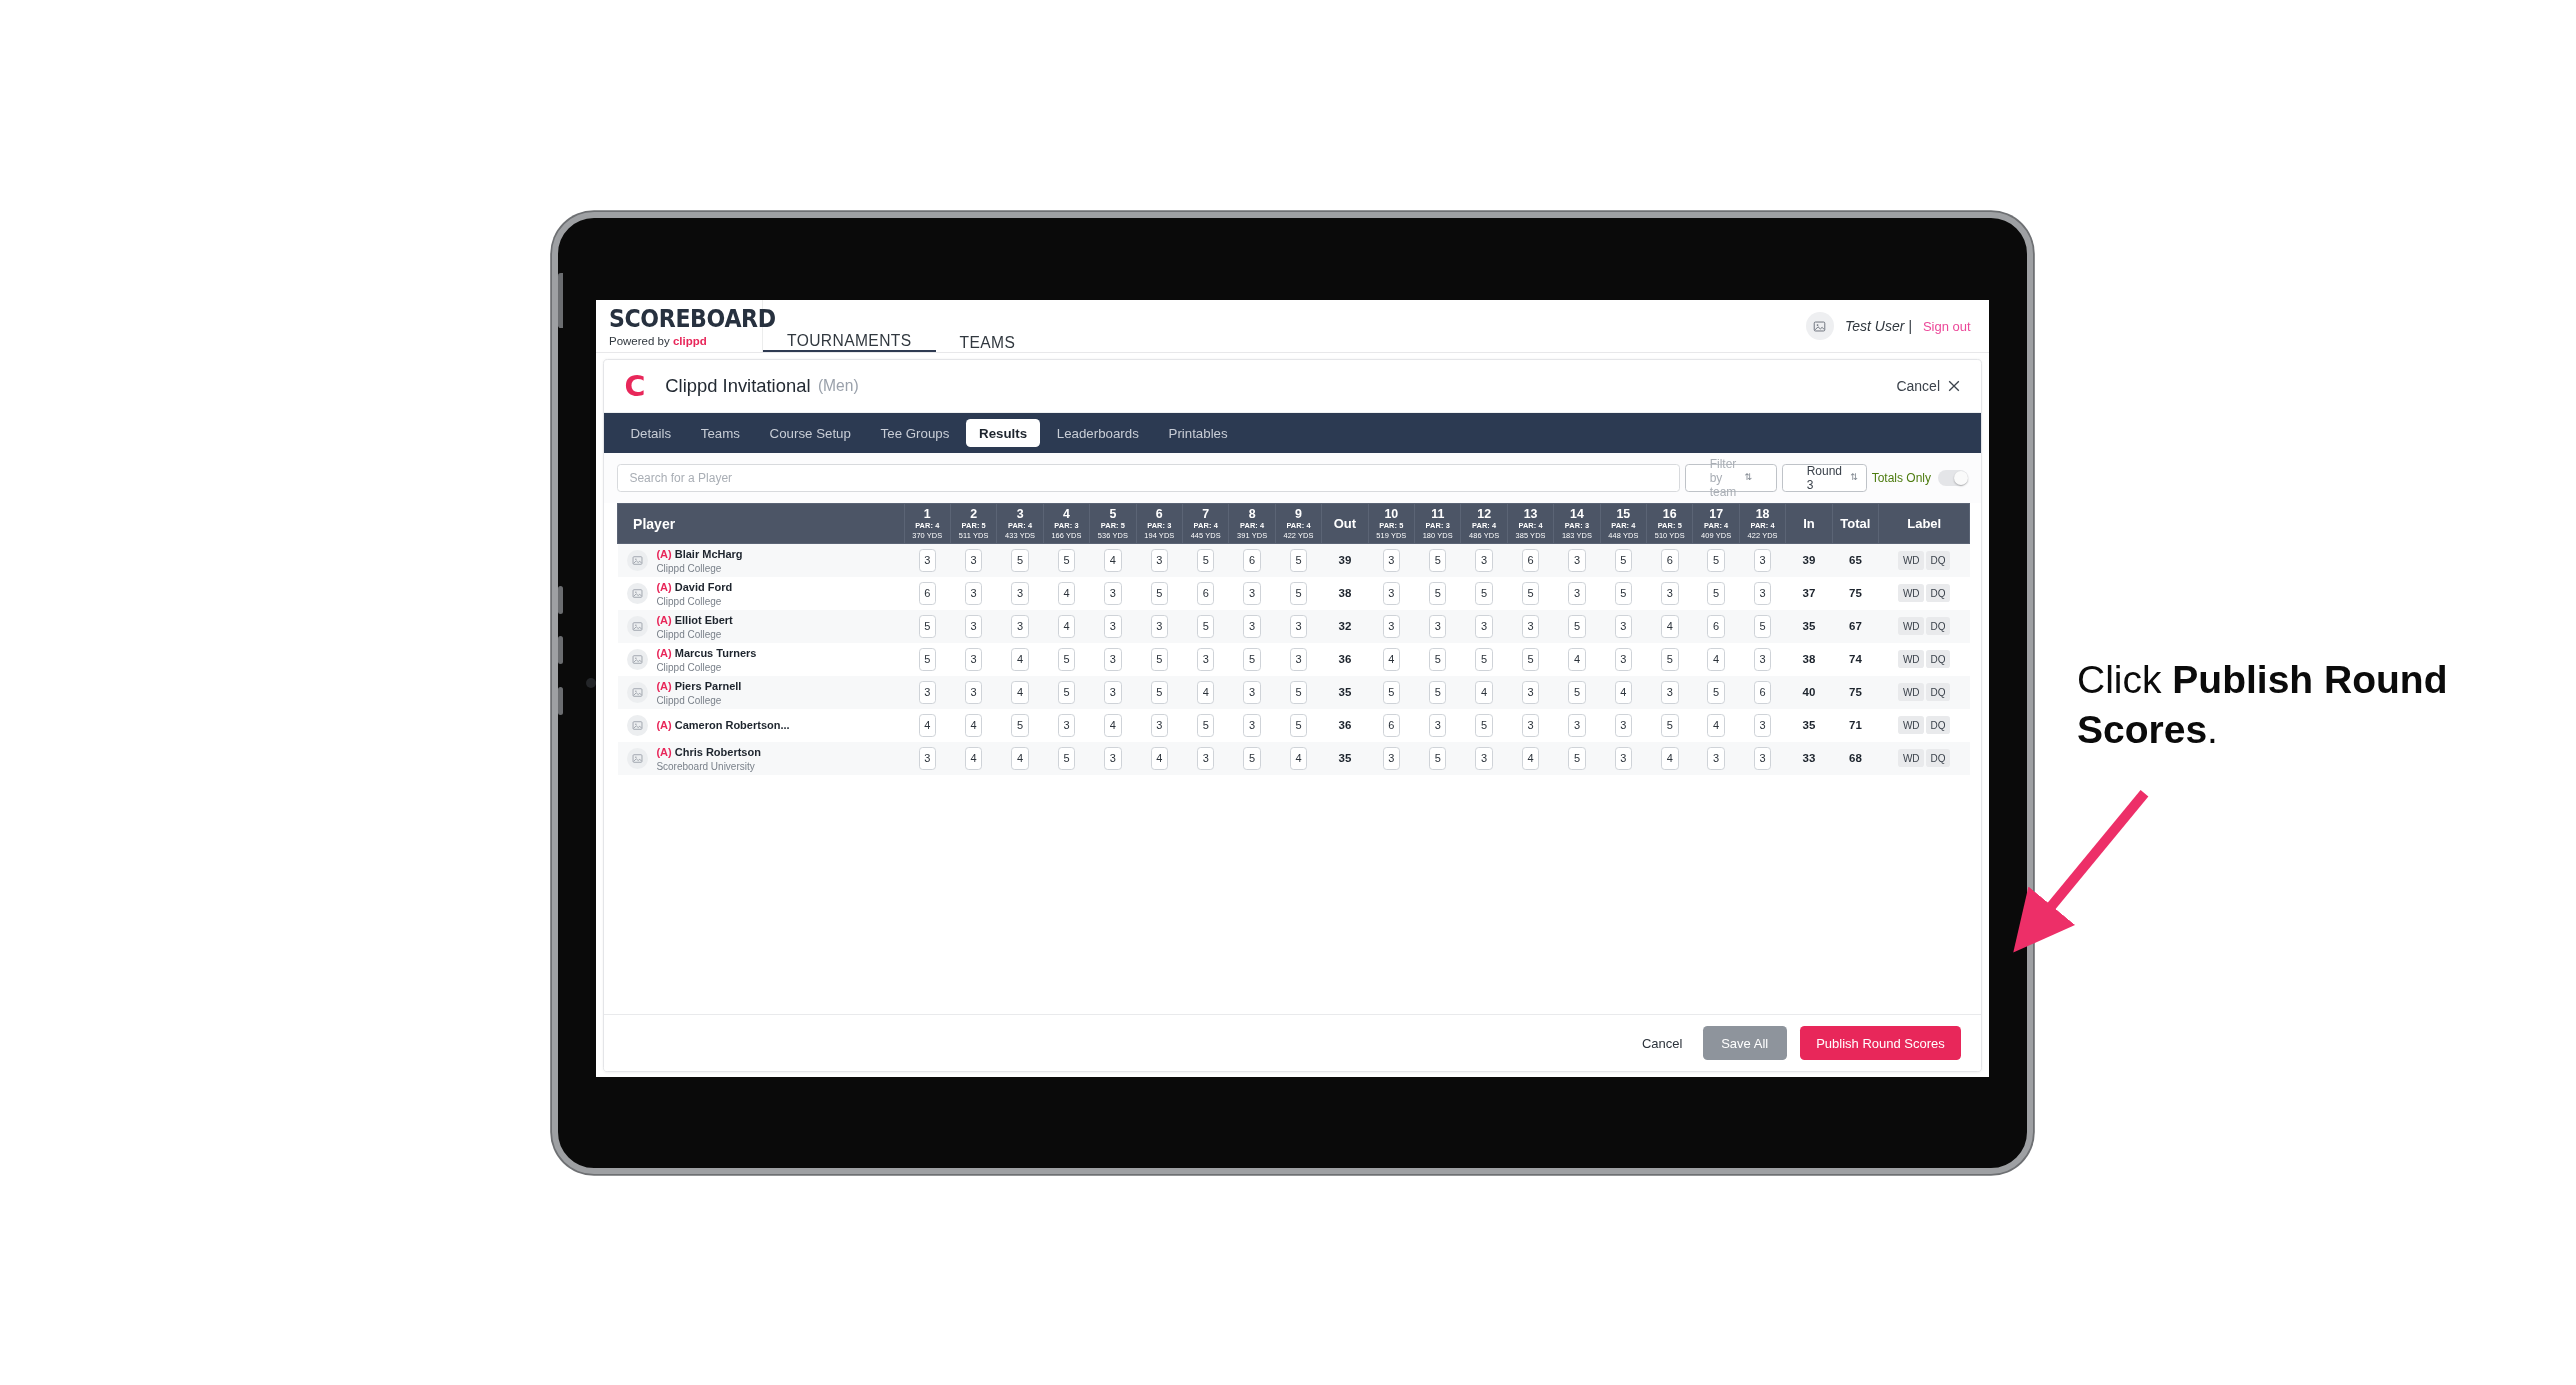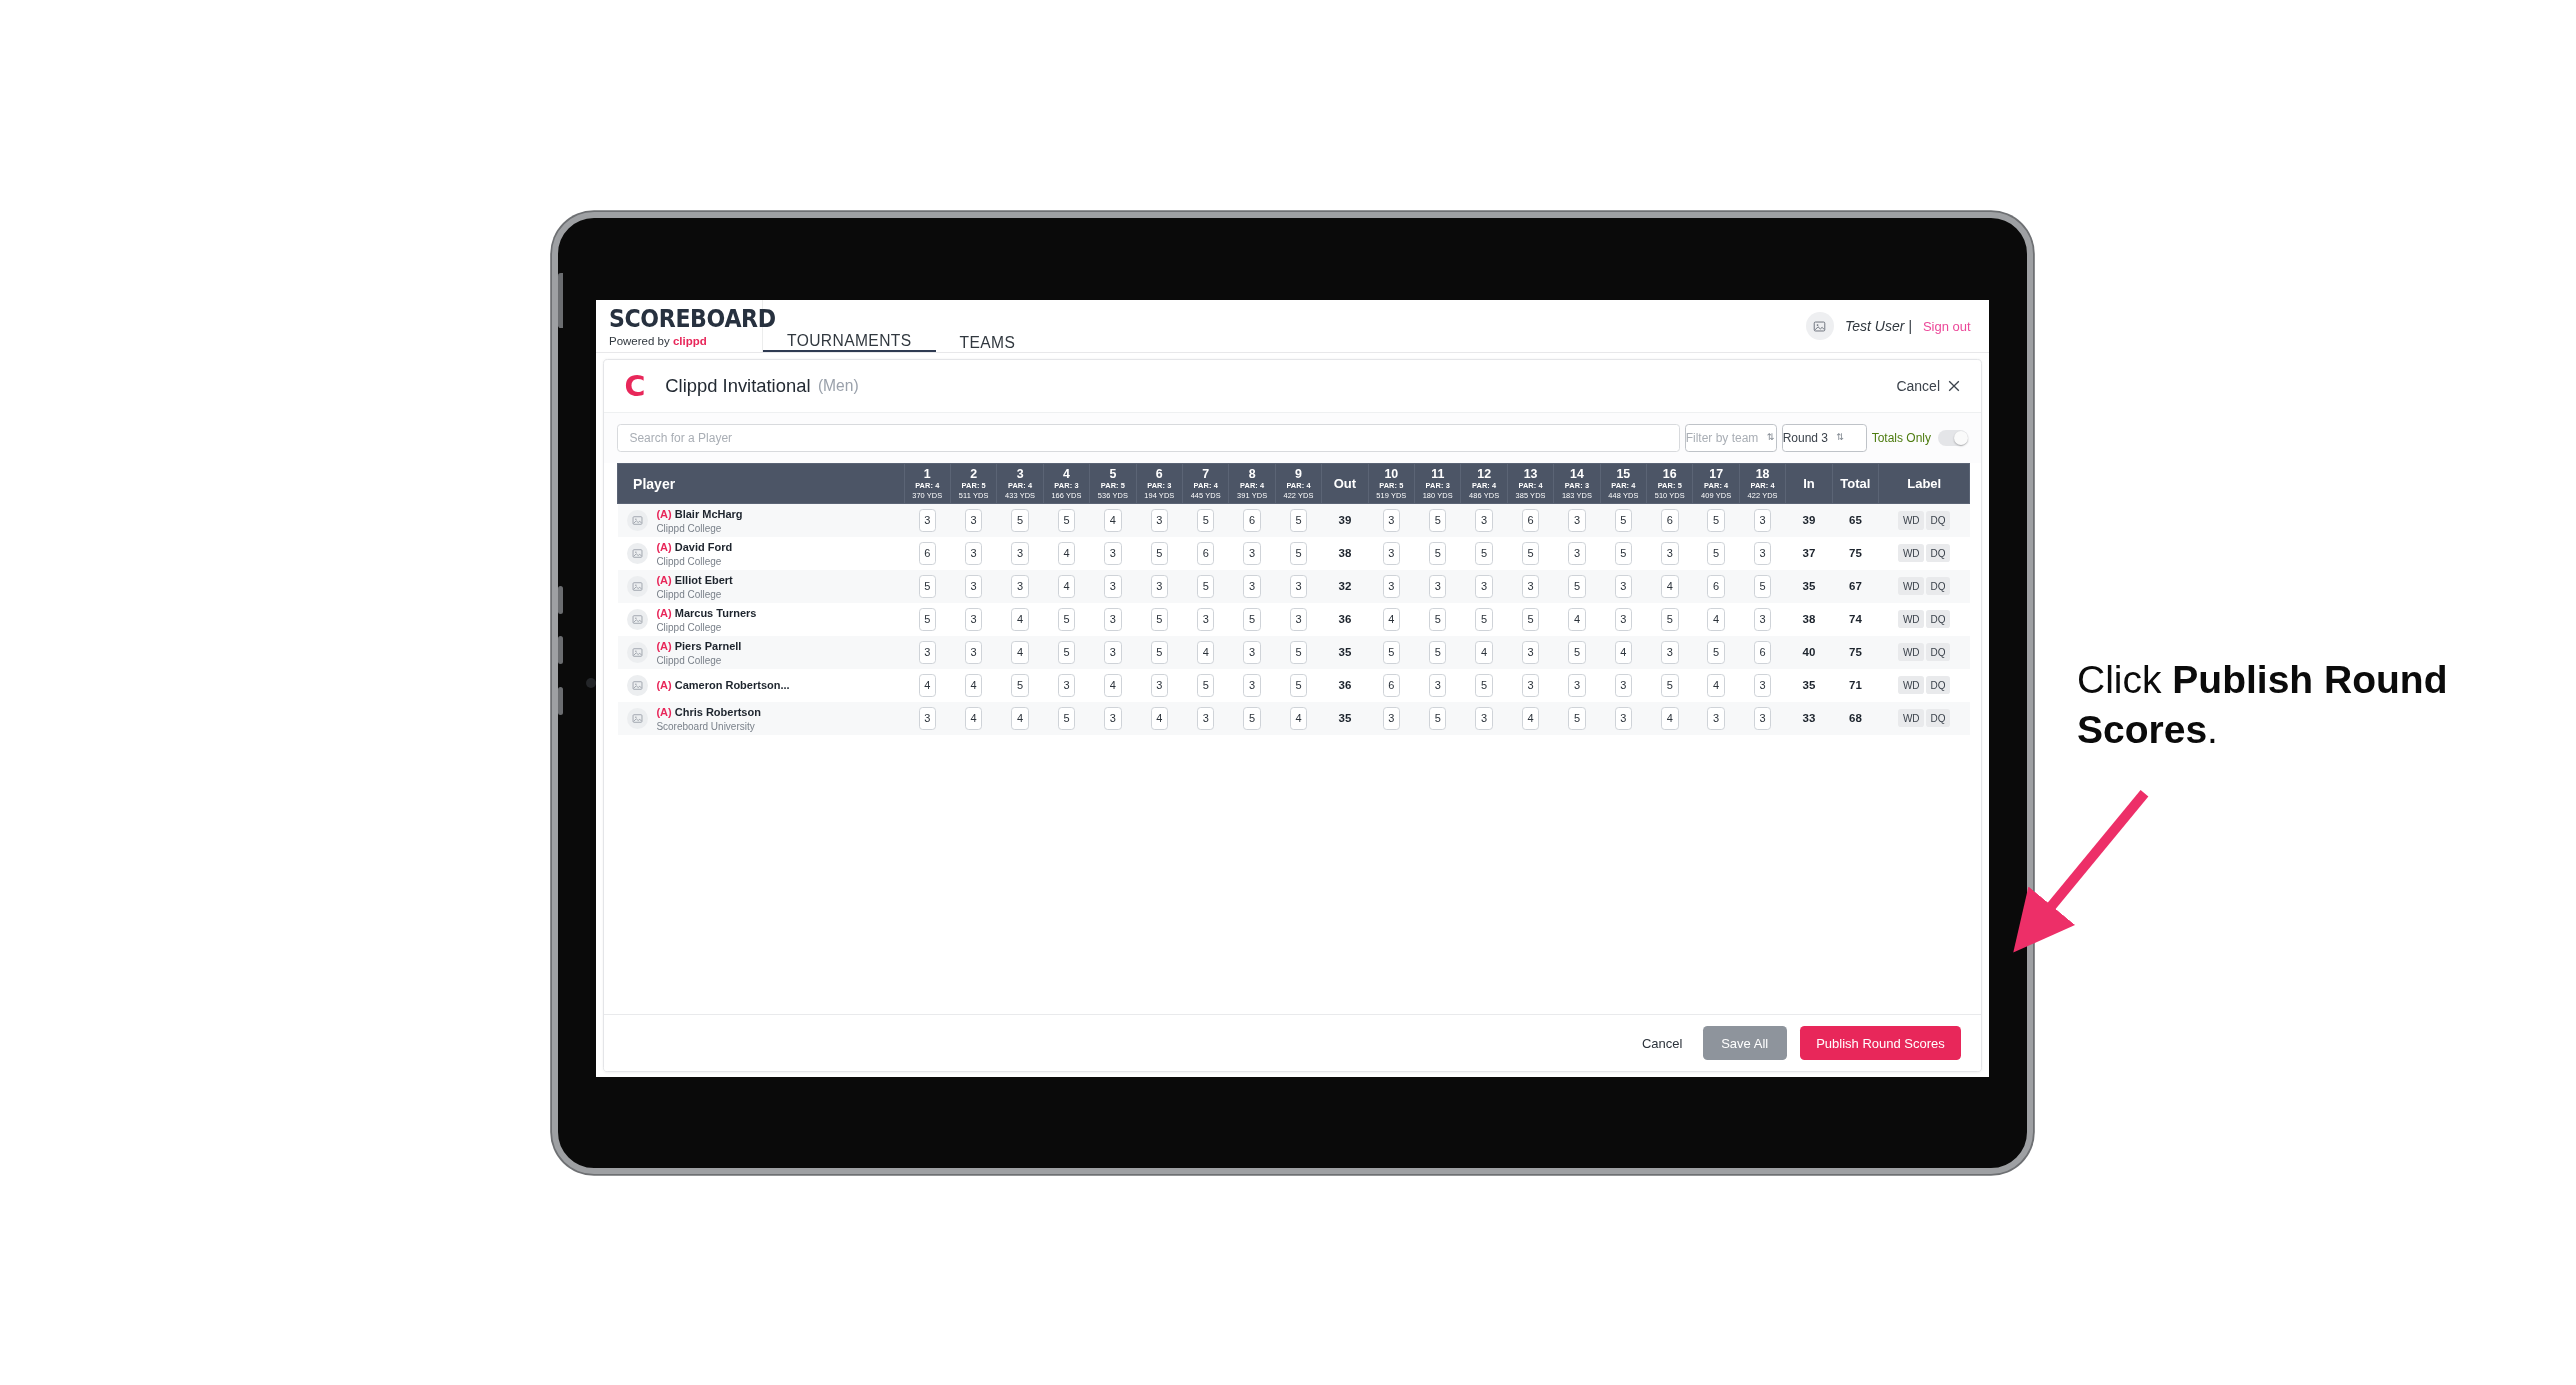--- a/index.html
+++ b/index.html
@@ -118,21 +118,21 @@
   }
   #search-input {
     flex: 1; height: 28px; border: 0.9px solid #d8dadd; border-radius: 3.7px;
     padding: 0 11px; font-size: 12px; color: #343a42; background: #fff;
     font-family: "Liberation Sans", sans-serif;
   }
   #search-input::placeholder { color: #a9aeb5; }
   .mini-select {
     height: 28px; border: 0.9px solid #bfc3c8; border-radius: 3.7px;
     background: #fff; display: flex; align-items: center;
-    padding: 0 0; font-size: 12px; color: #3b424b; cursor: pointer;
+    padding: 0 24px; font-size: 12px; color: #3b424b; cursor: pointer;
     gap: 8.3px;
   }
   #team-filter { width: 92px; color: #a9aeb5; }
   #round-select { width: 85px; }
   .caret { font-size: 9.2px; color: #7e858e; line-height: 1; }
   #totals-wrap { display: flex; align-items: center; gap: 7.4px; }
   #totals-label { font-size: 12px; color: #4d7c0f; }
   #toggle {
     width: 30px; height: 15.6px; border-radius: 9.2px; background: #e4e5e8;
     position: relative; cursor: pointer;
@@ -267,20 +267,29 @@
       <span id="tourney-name">Clippd Invitational</span>
       <span id="tourney-gender">(Men)</span>
       <span id="cancel-x">
         <span>Cancel</span>
         <svg width="14" height="14" viewBox="0 0 16 16">
           <path d="M2.5 2.5 L13.5 13.5 M13.5 2.5 L2.5 13.5" stroke="#3b424b" stroke-width="1.5" fill="none"></path>
         </svg>
       </span>
     </div>
 
+    <div id="subnav">
+      <div class="subtab"><span>Details</span></div>
+      <div class="subtab"><span>Teams</span></div>
+      <div class="subtab"><span>Course Setup</span></div>
+      <div class="subtab"><span>Tee Groups</span></div>
+      <div class="subtab active"><span>Results</span></div>
+      <div class="subtab"><span>Leaderboards</span></div>
+      <div class="subtab"><span>Printables</span></div>
+    </div>
 
     <div id="filterbar">
       <input id="search-input" type="text" placeholder="Search for a Player" style="">
       <div class="mini-select" id="team-filter">
         <span>Filter by team</span>
         <span class="caret">⇅</span>
       </div>
       <div class="mini-select" id="round-select">
         <span>Round 3</span>
         <span class="caret">⇅</span>

